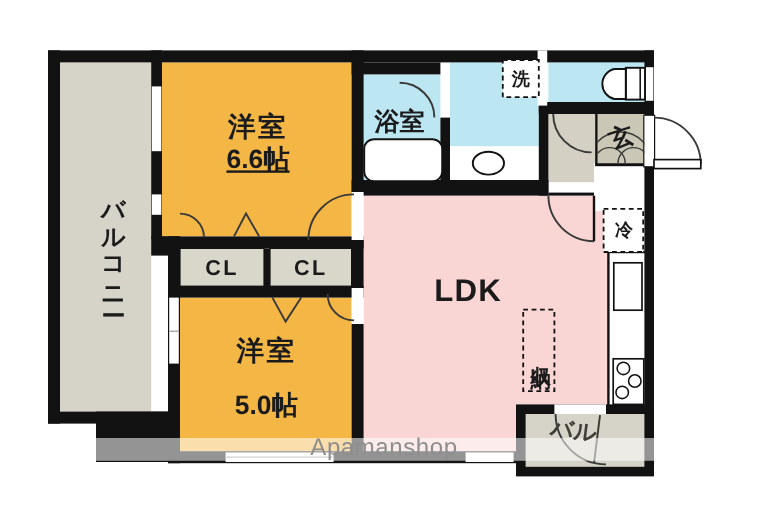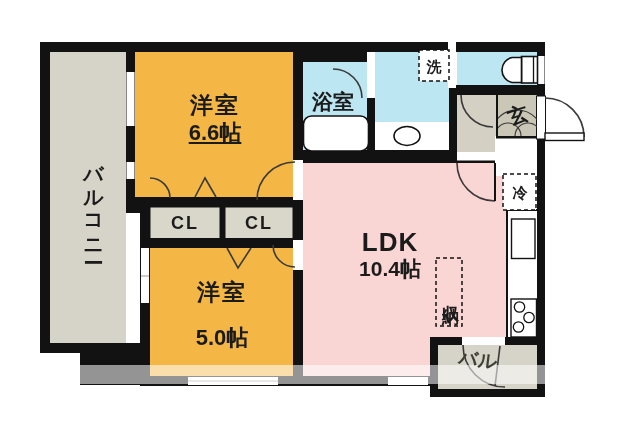--- a/index.html
+++ b/index.html
@@ -158,25 +158,25 @@
 
   <div class="lbl" style="left:299px;top:90px;width:68px;font-size:21px;">浴室</div>
 
   <div class="lbl" style="left:419px;top:58px;width:30px;font-size:15px;">洗</div>
 
   <div class="lbl" style="left:505px;top:104px;width:26px;font-size:20px;transform:rotate(-18deg);">玄</div>
 
   <div class="lbl" style="left:504px;top:184px;width:32px;font-size:15px;">冷</div>
 
   <div class="lbl" style="left:330px;top:228px;width:120px;font-size:26px;letter-spacing:1px;">LDK</div>
-  <div class="lbl" style="left:330px;top:257px;width:120px;font-size:21px;">10.4帖</div>
 
   <div class="lbl vert" style="left:438px;top:266px;width:22px;height:56px;font-size:17px;letter-spacing:3px;">収納</div>
 
   <div class="lbl" style="left:151px;top:213px;width:68px;font-size:18px;letter-spacing:2px;">CL</div>
   <div class="lbl" style="left:226px;top:213px;width:66px;font-size:18px;letter-spacing:2px;">CL</div>
 
   <div class="lbl" style="left:151px;top:279px;width:142px;font-size:23px;letter-spacing:2px;">洋室</div>
   <div class="lbl" style="left:151px;top:325px;width:142px;font-size:22px;">5.0帖</div>
 
   <div class="lbl" style="left:446px;top:349px;width:64px;font-size:19px;color:#3f3f37;transform:rotate(7deg);">バル</div>
 
+  <div class="wm-text" style="left:225px;top:362px;width:190px;font-size:20px;">Apamanshop</div>
 </div>
 
 </body></html>

